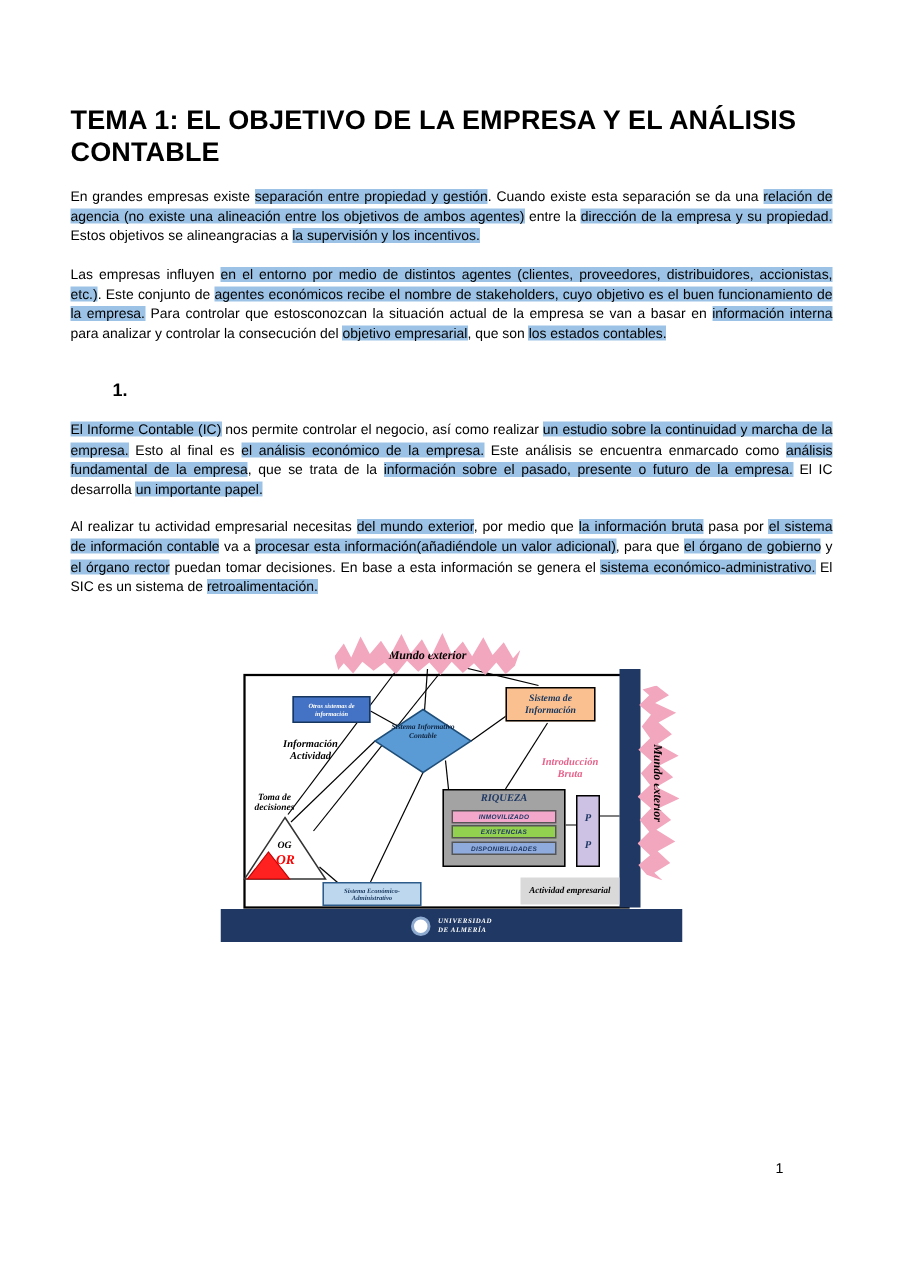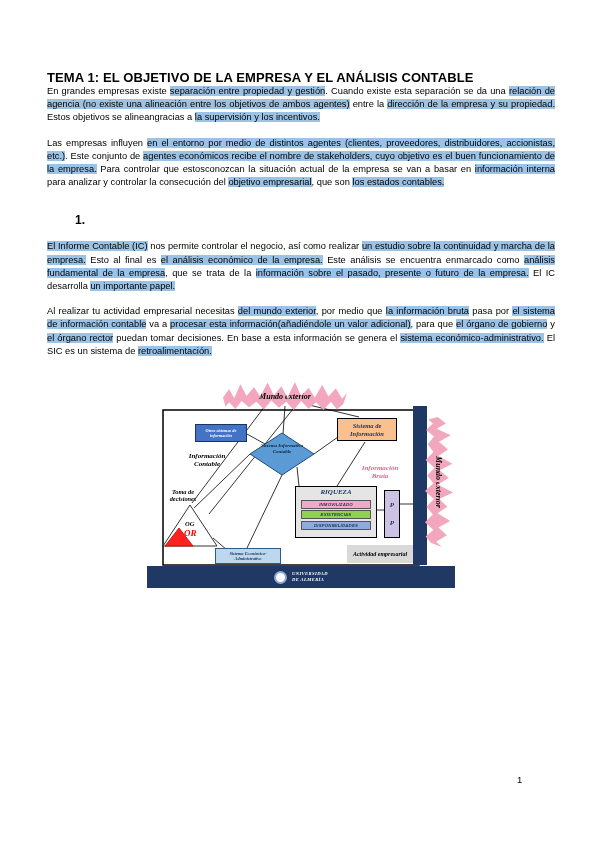--- a/index.html
+++ b/index.html
@@ -1,21 +1,21 @@
 <!DOCTYPE html>
 <html style="--heading-blue: #2E74B5; --highlight-blue: #9CC3E6; --burst-pink: #F2A7BE; --navy: #1F3864; --orange-box: #FAC090; --diamond-blue: #5B9BD5; --otros-blue: #4472C4; --info-bruta-pink: #E8638C; --riqueza-pink: #F2A7CB; --riqueza-green: #92D050; --riqueza-blue: #8FAADC; --pbox-purple: #CDC1E4; --sea-blue: #BDD7EE; --grey-band: #D9D9D9; --red: #FF0000;"><head>
 <meta charset="utf-8">
 <style>
   * { margin:0; padding:0; box-sizing:border-box; }
   html,body { background:#ffffff; }
   body { font-family:"Liberation Sans", sans-serif; color:#000; }
   .page { position:relative; width:600px; height:848px; background:#fff; overflow:hidden; margin:0 auto; }
   .content { position:absolute; left:47px; right:45px; top:70px; }
 
-  .doc-title { font-size:13px; font-weight:bold; letter-spacing:.1px; margin-bottom:0; }
+  .doc-title { font-size:18px; font-weight:bold; letter-spacing:.1px; margin-bottom:13px; }
   .intro-heading { font-size:12px; font-weight:bold; color:var(--heading-blue,#2E74B5); margin-bottom:9px; }
   .body-text { font-size:9.3px; line-height:13.2px; text-align:justify; margin-bottom:12px; }
   .hl { background:var(--highlight-blue,#9CC3E6);margin-top:36px; }
   .section-heading { display:flex; gap:10px; font-size:12px; font-weight:bold; padding-left:28px; margin-top:24px; margin-bottom:13px; }
 
   
   .diagram { position:relative; width:308px; height:206px; margin:24px auto 0 auto; font-family:"Liberation Serif", serif;font-style:italic; }
   .diagram svg { position:absolute; left:0; top:0; }
   .fig-abs { position:absolute; }
 
@@ -29,21 +29,21 @@
     display:flex; align-items:center; justify-content:center; text-align:center; font-size:6.5px; font-weight:bold; color:#17375E; line-height:1.15; padding:1px; }
   .box-otros { left:48px; top:42px; width:52px; height:18px; background:var(--otros-blue,#4472C4); border:1px solid #17375E;
     display:flex; align-items:center; justify-content:center; text-align:center; font-size:4.3px; font-weight:bold; color:#fff; line-height:1.2; padding:1px; }
   .diamond-label { left:105px; top:61px; width:60px; text-align:center; font-size:5px; font-weight:bold; color:#10243E; line-height:1.25; }
   .lbl-info-elaborada { left:32px; top:70px; width:56px; text-align:center; font-size:7px; font-weight:bold; line-height:1.15; }
   .lbl-info-bruta { left:206px; top:82px; width:54px; text-align:center; font-size:7px; font-weight:bold; line-height:1.15; color:var(--info-bruta-pink,#E8638C); }
   .lbl-toma { left:14px; top:106px; width:44px; text-align:center; font-size:6.3px; font-weight:bold; line-height:1.15; }
   .lbl-og { left:38px; top:138px; font-size:6.5px; font-weight:bold; }
   .lbl-or { left:37px; top:146px; font-size:9px; font-weight:bold; color:var(--red,#FF0000); }
 
-  .riqueza { left:148px; top:104px; width:82px; height:52px; background:#e5e5e5; border:1px solid #000; }
+  .riqueza { left:148px; top:104px; width:82px; height:52px; background:#a3a3a3; border:1px solid #000; }
   .riqueza-title { text-align:center; font-size:7px; font-weight:bold; color:#1F3864; padding:1px 0 2px 0; }
   .riqueza-row { margin:1.5px 5px; height:9px; border:0.5px solid #555; display:flex; align-items:center; justify-content:center;
     font-size:4.3px; font-weight:bold; color:#1F3864; letter-spacing:.2px; font-family:"Liberation Sans",sans-serif; }
   .row-0 { background:var(--riqueza-pink,#F2A7CB); }
   .row-1 { background:var(--riqueza-green,#92D050); }
   .row-2 { background:var(--riqueza-blue,#8FAADC); }
 
   .pbox { left:237px; top:108px; width:16px; height:48px; background:var(--pbox-purple,#CDC1E4); border:1px solid #000;
     display:flex; flex-direction:column; align-items:center; justify-content:space-evenly; font-size:7px; font-weight:bold; color:#1F3864; }
 
@@ -110,22 +110,22 @@
       <div class="fig-abs burst burst-top">
         <span class="burst-label">Mundo exterior</span>
       </div>
       <div class="fig-abs burst burst-right">
         <span class="burst-label">Mundo exterior</span>
       </div>
 
       <div class="fig-abs box-si">Sistema de Información</div>
       <div class="fig-abs box-otros">Otros sistemas de información</div>
       <div class="fig-abs diamond-label">Sistema Informativo Contable</div>
-      <div class="fig-abs lbl-info-elaborada">Información Contable</div>
-      <div class="fig-abs lbl-info-bruta">Información Bruta</div>
+      <div class="fig-abs lbl-info-elaborada">Información Actividad</div>
+      <div class="fig-abs lbl-info-bruta">Introducción Bruta</div>
       <div class="fig-abs lbl-toma">Toma de decisiones</div>
       <div class="fig-abs lbl-og">OG</div>
       <div class="fig-abs lbl-or">OR</div>
 
       <div class="fig-abs riqueza">
         <div class="riqueza-title">RIQUEZA</div>
         <div class="riqueza-row row-0">INMOVILIZADO</div>
         <div class="riqueza-row row-1">EXISTENCIAS</div>
         <div class="riqueza-row row-2">DISPONIBILIDADES</div>
       </div>

